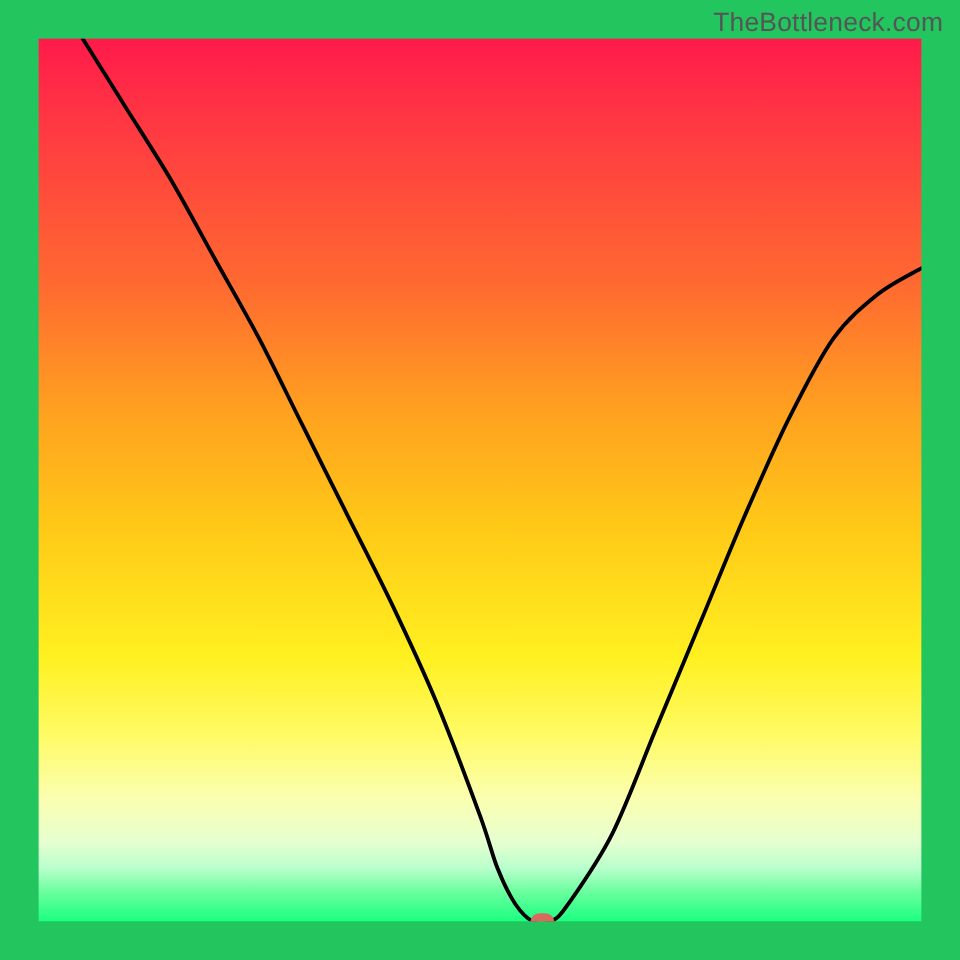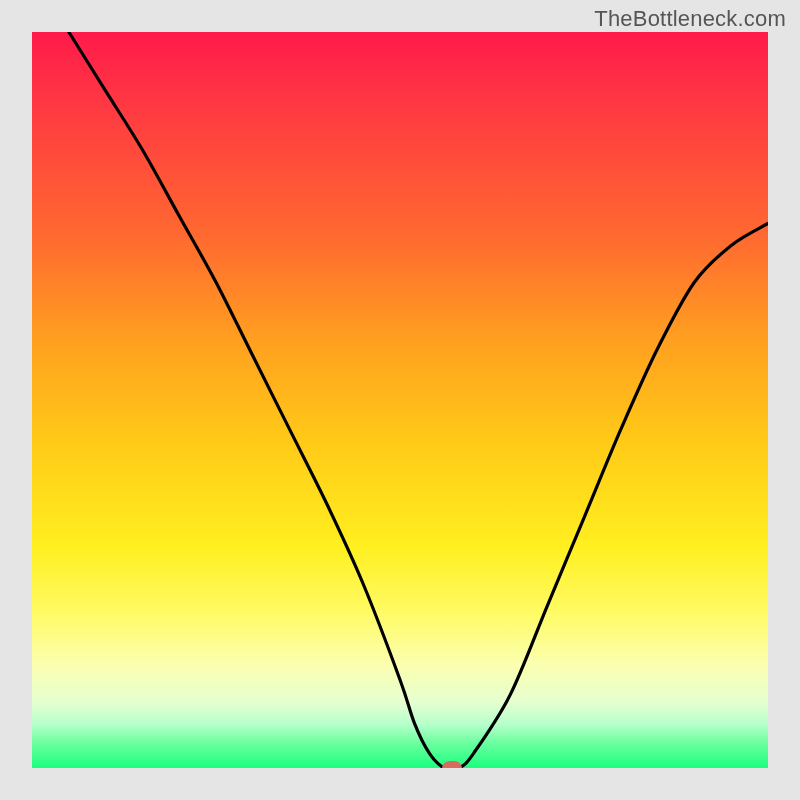--- a/index.html
+++ b/index.html
@@ -8,21 +8,21 @@
     width: 800px;
     height: 800px;
     overflow: hidden;
     background: #000;
     font-family: Arial, Helvetica, sans-serif;
   }
   .frame {
     position: relative;
     width: 800px;
     height: 800px;
-    background: #e5e5e5;
+    background: #22c55e;
   }
   .plot-area {
     position: absolute;
     left: 32px;
     top: 32px;
     width: 736px;
     height: 736px;
     overflow: hidden;
   }
   .watermark {

